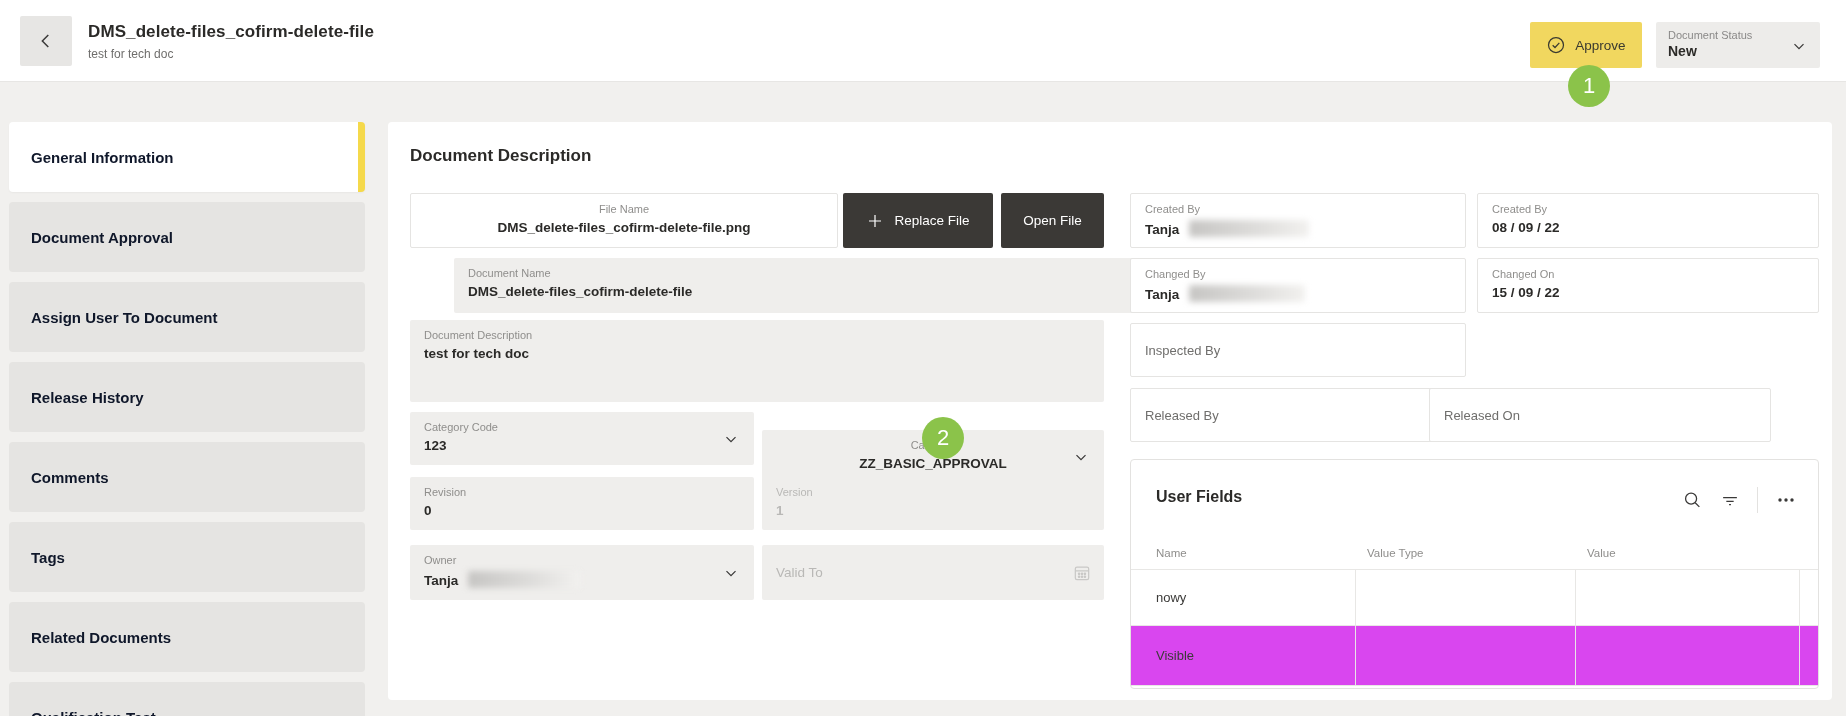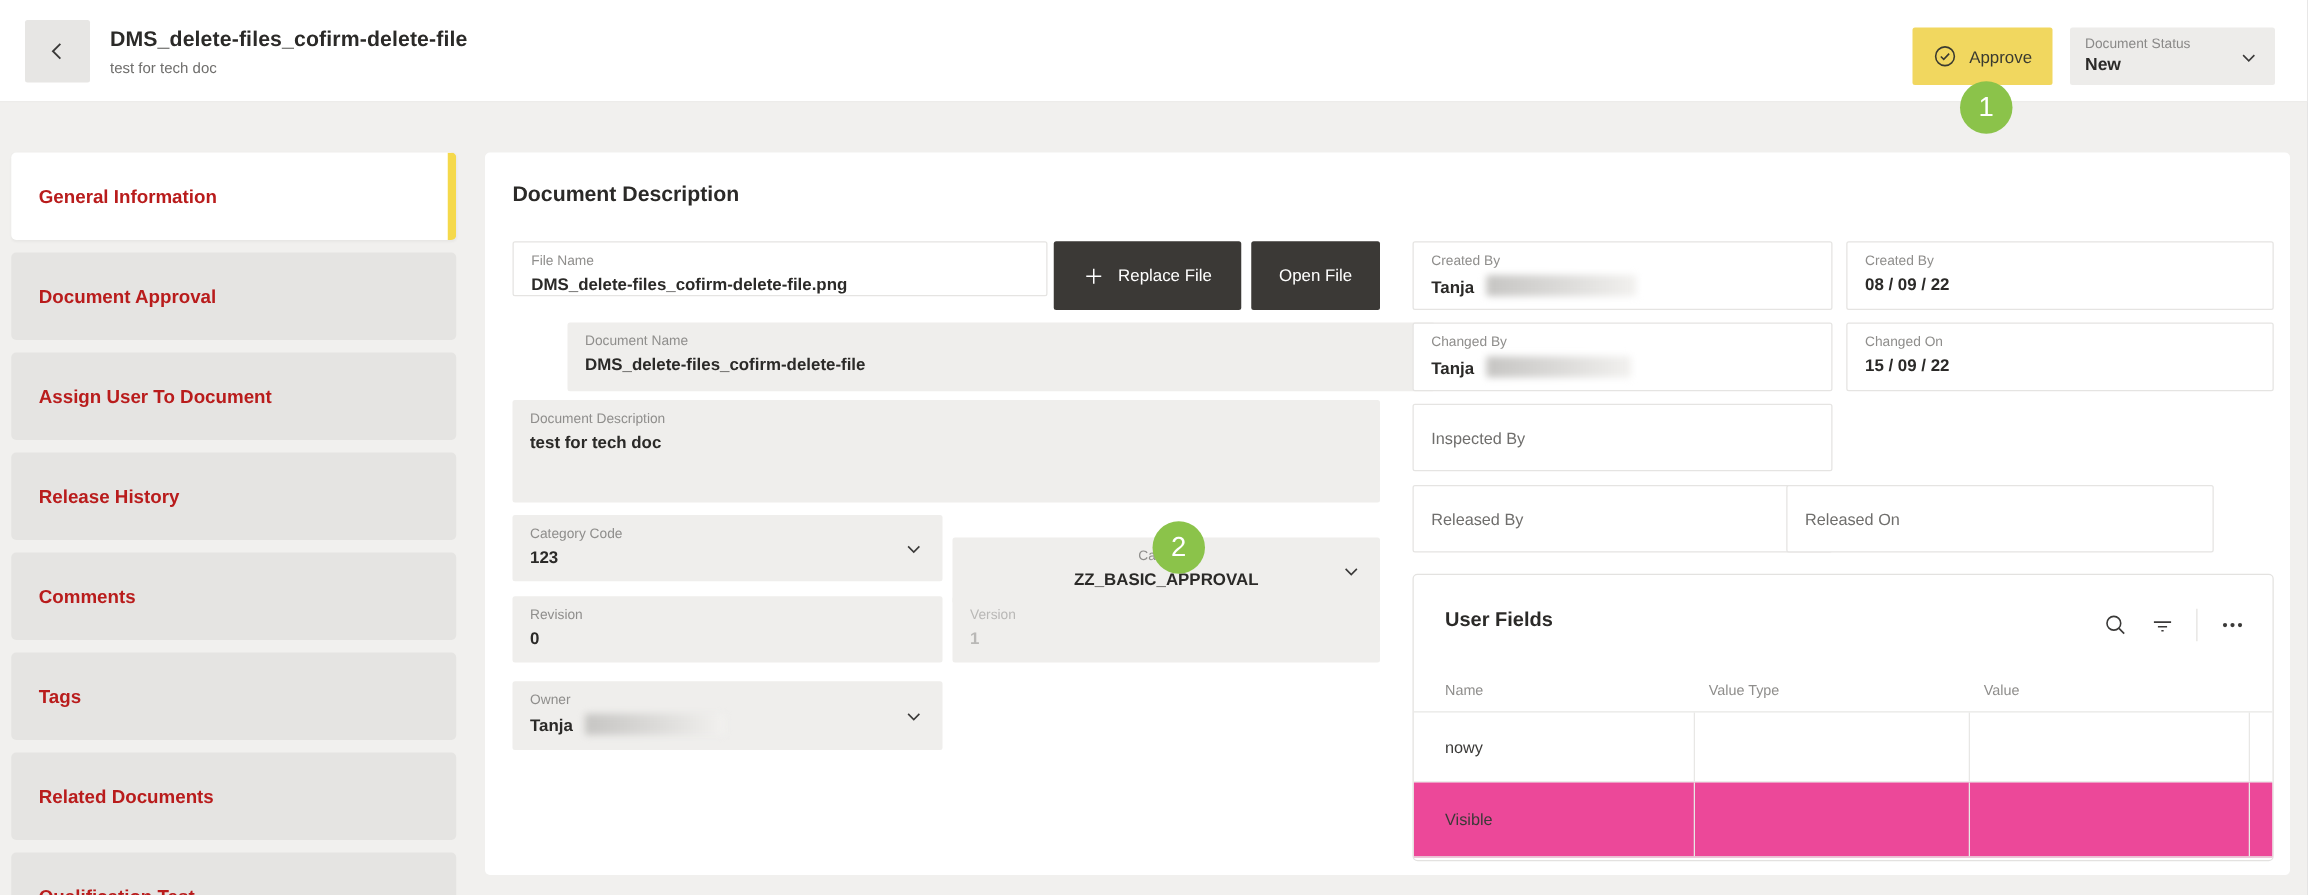--- a/index.html
+++ b/index.html
@@ -41,21 +41,21 @@
     display:flex; align-items:center; justify-content:center; z-index:10;
   }
   .badge-1 { left:1568px; top:65px; }
   .badge-2 { left:922px; top:417px; }
   
   .sidebar { position:absolute; left:9px; top:122px; width:356px; z-index:1; }
   .side-tab {
     position:absolute; left:0; width:356px; height:70px;
     background:#e5e4e2; border-radius:4px; cursor:pointer;
     display:flex; align-items:center; padding-left:22px;
-    font-size:15px; font-weight:700; color:#b91c1c;
+    font-size:15px; font-weight:700; color:#0f172a;
   }
   .side-tab.active {
     background:#ffffff; border-right:7px solid #f5d94b;
     box-shadow:0 1px 2px rgba(0,0,0,.04);
   }
   
   .panel {
     position:absolute; left:388px; top:122px; width:1444px; height:578px;
     background:#ffffff; border-radius:4px; z-index:1;
   }
@@ -89,21 +89,21 @@
   .uf-icons { position:absolute; right:20px; top:27px; display:flex; align-items:center; gap:16px; color:#3a3938; }
   .uf-iconbtn { background:none; border:none; cursor:pointer; color:#3a3938; padding:0; display:flex; }
   .uf-divider { width:1px; height:26px; background:#e3e2e0; }
   .uf-table { position:absolute; left:0; top:76px; width:687px; }
   .uf-hrow, .uf-row { display:grid; grid-template-columns:204px 200px 204px 79px;gap:20px; }
   .uf-hrow { height:34px; align-items:center; border-bottom:1px solid #e8e7e5; }
   .uf-hcell { font-size:11.5px; color:#8f8e8c; padding-left:12px; }
   .uf-hcell:first-child { padding-left:25px; }
   .uf-hcell.actions { text-align:right; padding-right:16px; }
   .uf-row { height:56px; align-items:center; border-bottom:1px solid #e8e7e5; }
-  .uf-row.alt { background:#ec4899; height:60px; }
+  .uf-row.alt { background:#d946ef; height:60px; }
   .uf-cell { font-size:13px; color:#3b3a38; padding-left:12px; height:100%; display:flex; align-items:center; }
   .uf-cell:first-child { padding-left:25px; }
   .uf-cell.sep { border-left:1px solid #e8e7e5; }
   .uf-cell.actions { justify-content:center; }
   .edit-btn { background:none; border:none; cursor:pointer; color:#2b2a28; padding:0; display:flex; }
   svg { display:block; }
 </style>
 </head>
 <body>
 
@@ -167,21 +167,21 @@
         <span>Related Documents</span>
       </div>
     <div class="side-tab" style="top:560px">
         <span>Qualification Test</span>
       </div>
   </div>
 
   <div class="panel">
     <div class="section-title">Document Description</div>
 
-    <div class="field white" style="left:22px; top:71px; width:428px; height:44px;">
+    <div class="field white" style="left:22px; top:71px; width:428px; height:55px;text-align:center;">
       <div class="f-label">File Name</div>
       <div class="f-value">DMS_delete-files_cofirm-delete-file.png</div>
     </div>
     <button class="dark-btn" style="left:455px; top:71px; width:150px;">
       <span>
         <svg width="18" height="18" viewBox="0 0 24 24" fill="none" stroke="currentColor" stroke-width="1.6">
             <path d="M12 4v16 M4 12h16"></path>
           </svg>
       </span>
       <span>Replace File</span>
@@ -228,20 +228,35 @@
     </div>
 
     <div class="field grey" style="left:22px; top:423px; width:344px; height:55px;">
       <div class="f-label">Owner</div>
       <div class="f-value"><span>Tanja</span><span class="redact" style="width:112px;"></span></div>
       <span class="f-chevron">
           <svg width="18" height="18" viewBox="0 0 24 24" fill="none" stroke="currentColor" stroke-width="1.7">
             <path d="M6 9.5 L12 15.5 L18 9.5"></path>
           </svg>
         </span>
+    </div>
+    <div class="field grey disabled empty-meta" style="left:374px; top:423px; width:342px; height:55px;">
+      <div class="f-label" style="font-size:13.5px; color:#b9b8b6;">Valid To</div>
+      <span class="f-calendar">
+        <svg width="20" height="20" viewBox="0 0 24 24" fill="none" stroke="currentColor" stroke-width="1.5">
+            <rect x="4" y="5" width="16" height="15" rx="2"></rect>
+            <path d="M4 9.5h16"></path>
+            <circle cx="8.5" cy="13" r="0.8" fill="currentColor"></circle>
+            <circle cx="12" cy="13" r="0.8" fill="currentColor"></circle>
+            <circle cx="15.5" cy="13" r="0.8" fill="currentColor"></circle>
+            <circle cx="8.5" cy="16.5" r="0.8" fill="currentColor"></circle>
+            <circle cx="12" cy="16.5" r="0.8" fill="currentColor"></circle>
+            <circle cx="15.5" cy="16.5" r="0.8" fill="currentColor"></circle>
+          </svg>
+      </span>
     </div>
 
     <div class="field white" style="left:742px; top:71px; width:336px; height:55px;">
       <div class="f-label">Created By</div>
       <div class="f-value"><span>Tanja</span><span class="redact" style="width:120px;"></span></div>
     </div>
     <div class="field white" style="left:1089px; top:71px; width:342px; height:55px;">
       <div class="f-label">Created By</div>
       <div class="f-value">08 / 09 / 22</div>
     </div>

